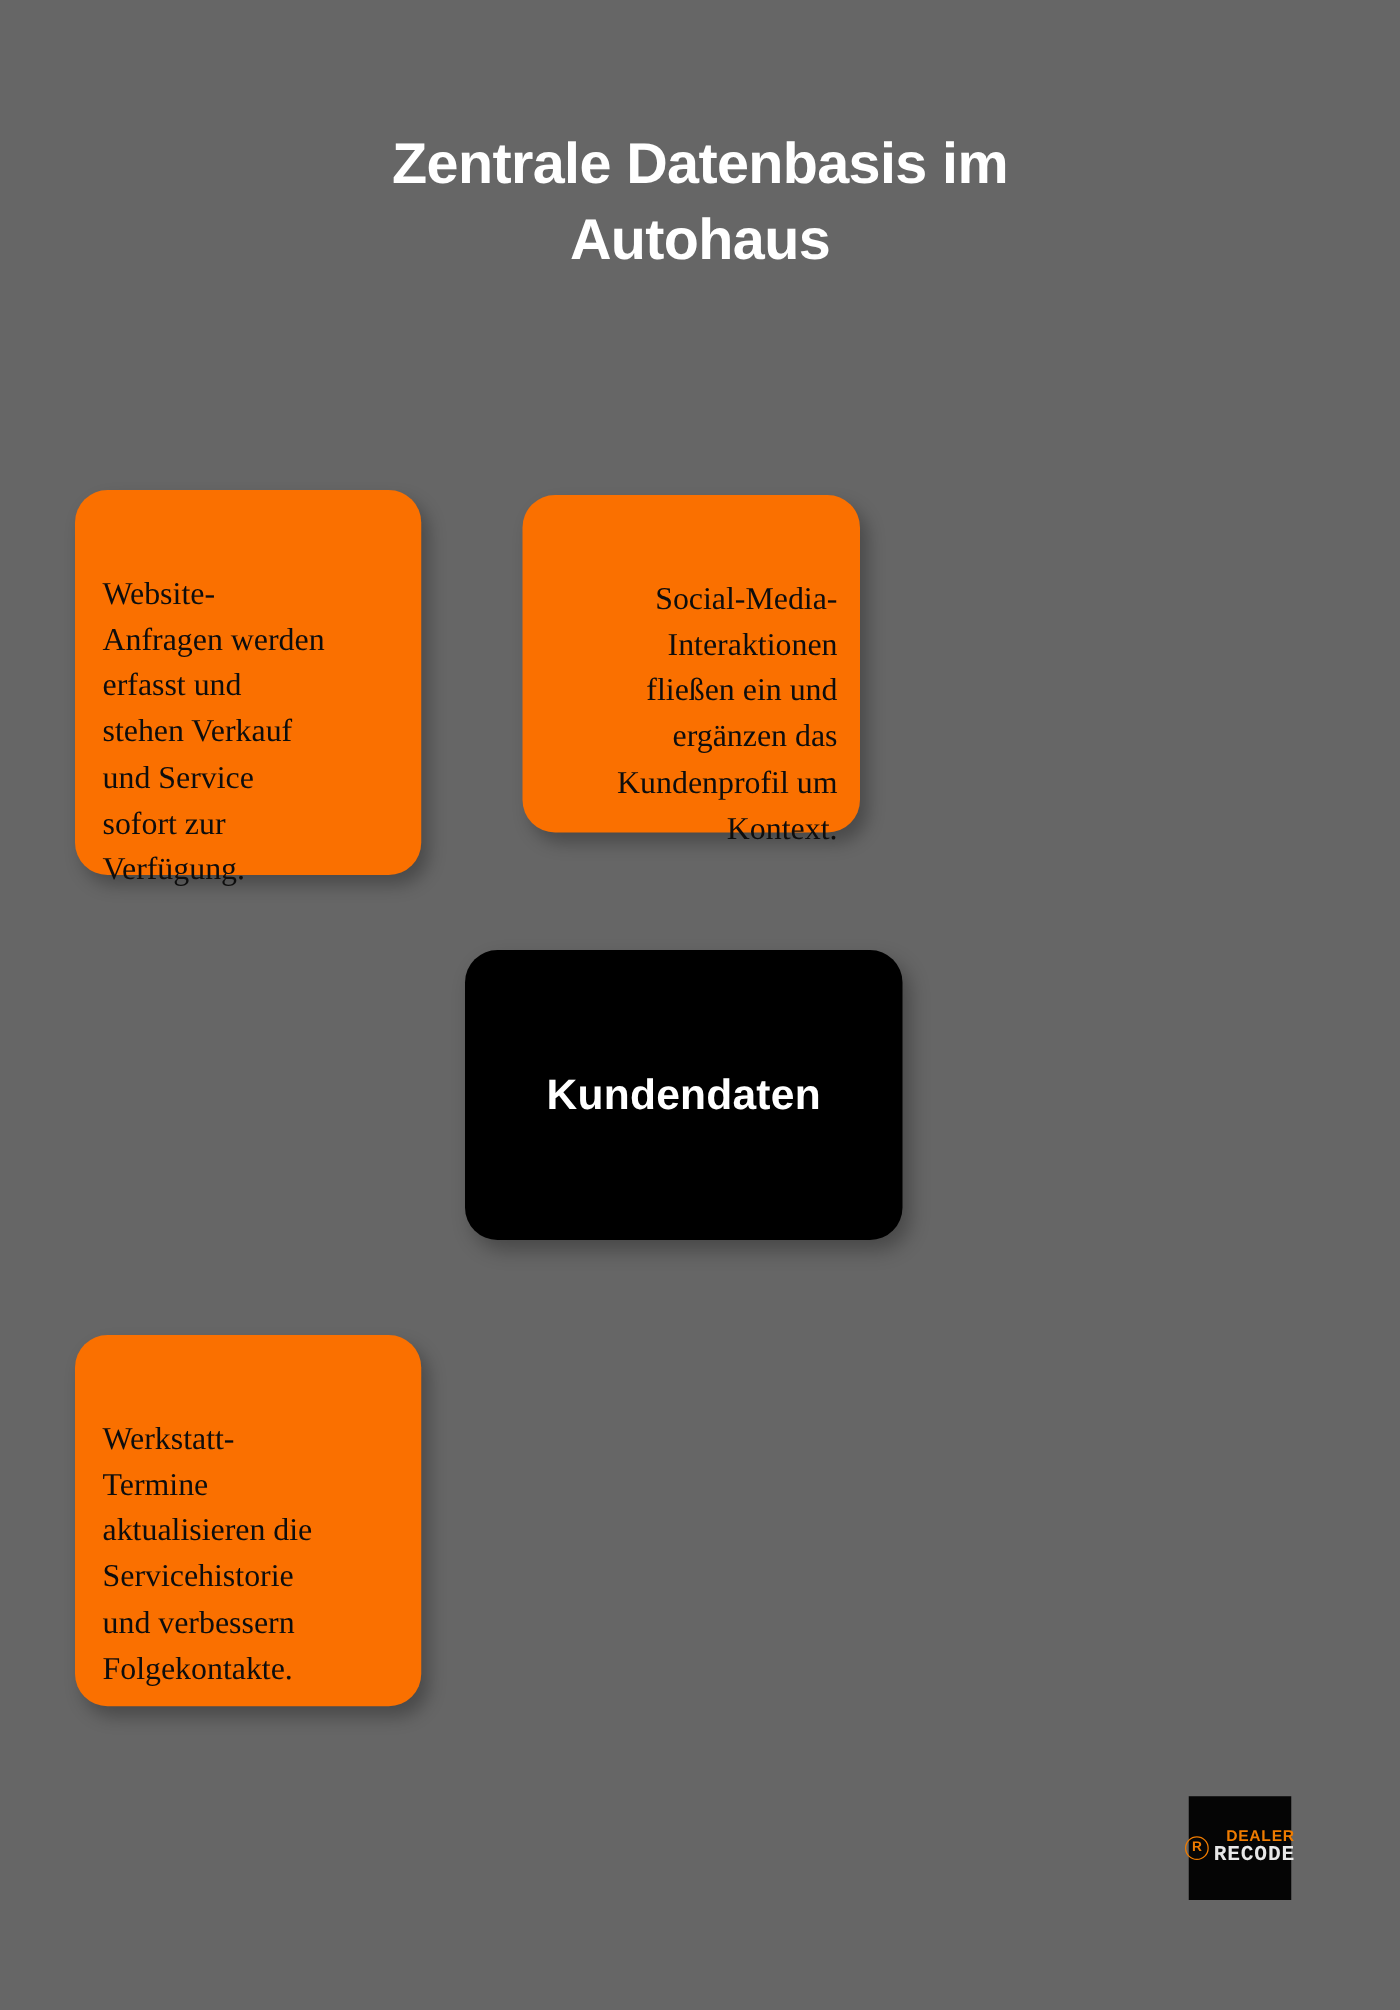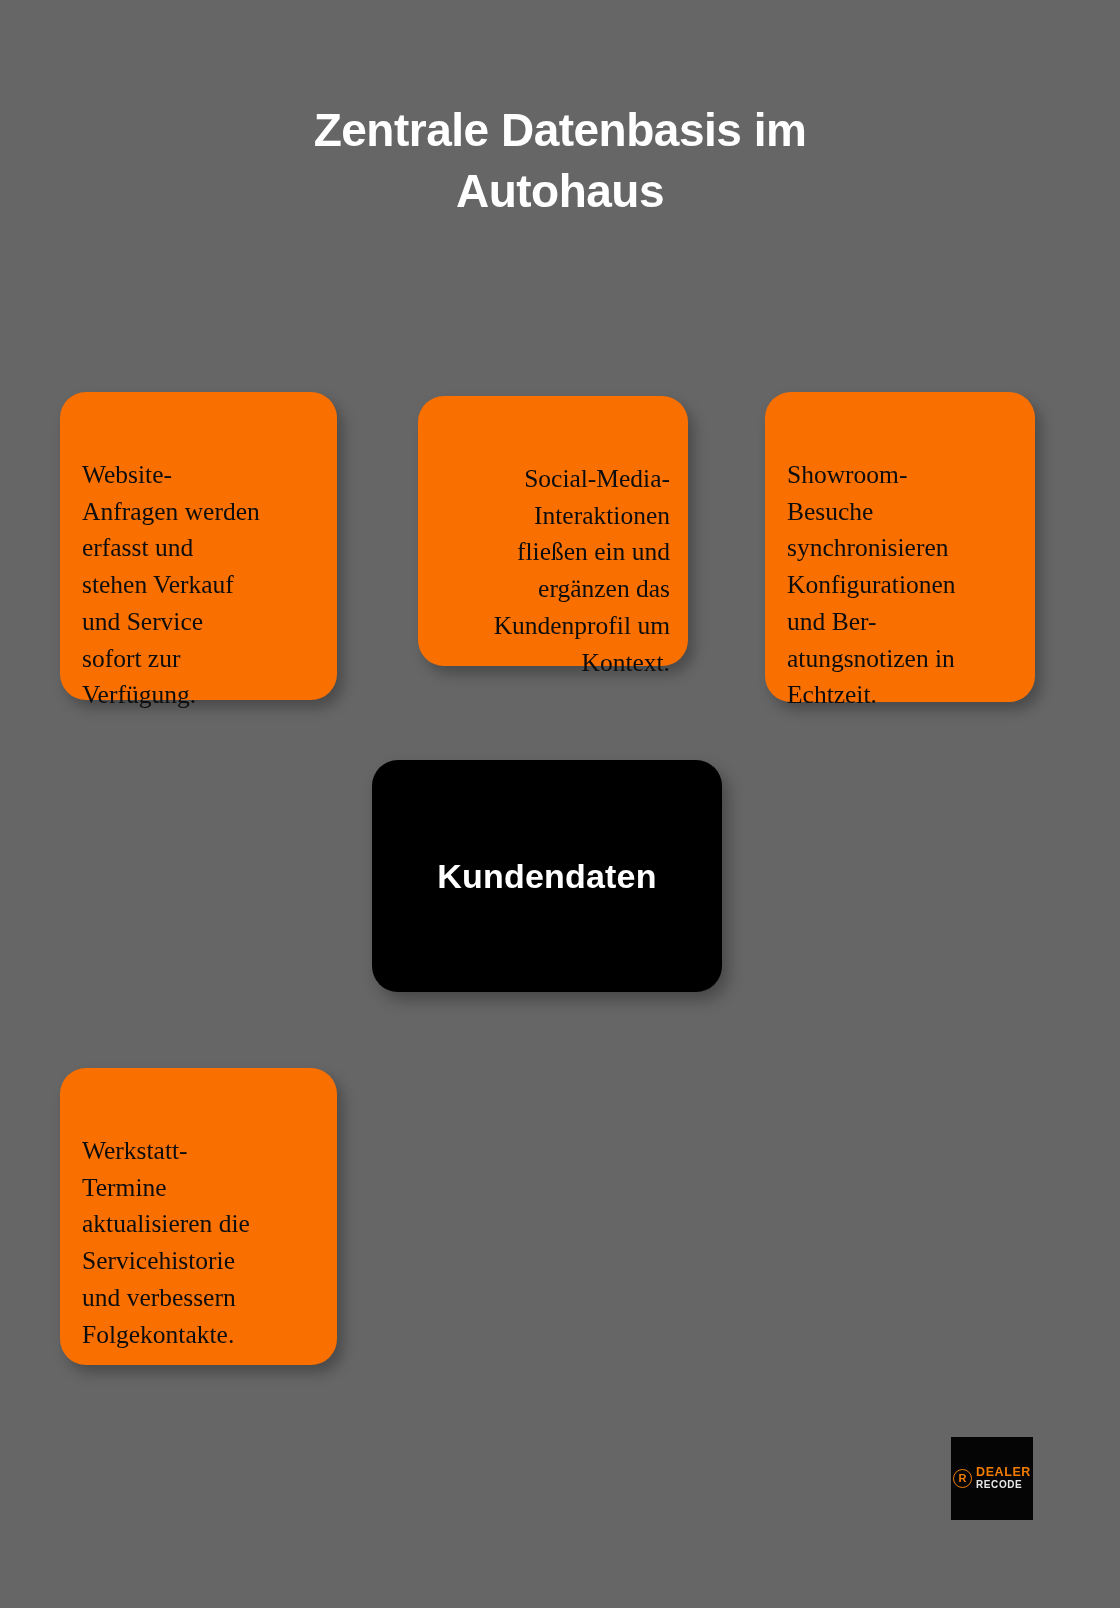--- a/index.html
+++ b/index.html
@@ -129,22 +129,22 @@
   .logo-word-top {
     color: #f07c00;
     font-family: "Liberation Sans", sans-serif;
     font-size: 12.5px;
     font-weight: bold;
     letter-spacing: 0.6px;
     text-align: right;
   }
   .logo-word-bottom {
     color: #e8e8e8;
-    font-family: Liberation Sans, sans-serif;
-    font-size: 10px;
+    font-family: Liberation Mono, monospace;
+    font-size: 17px;
     font-weight: bold;
     letter-spacing: 0.6px;
   }
 </style>
 </head>
 <body>
 
 <div class="canvas">
 
   <div class="title">Zentrale Datenbasis im
@@ -162,29 +162,20 @@
 
   <div class="card" id="card-1">
     <div class="card-text">Social-Media-
 Interaktionen
 fließen ein und
 ergänzen das
 Kundenprofil um
 Kontext.</div>
   </div>
 
-  <div class="card" id="card-2">
-    <div class="card-text">Showroom-
-Besuche
-synchronisieren
-Konfigurationen
-und Ber-
-atungsnotizen in
-Echtzeit.</div>
-  </div>
 
   <div class="hub">
     <div class="hub-label">Kundendaten</div>
   </div>
 
   <div class="card" id="card-3">
     <div class="card-text">Werkstatt-
 Termine
 aktualisieren die
 Servicehistorie

